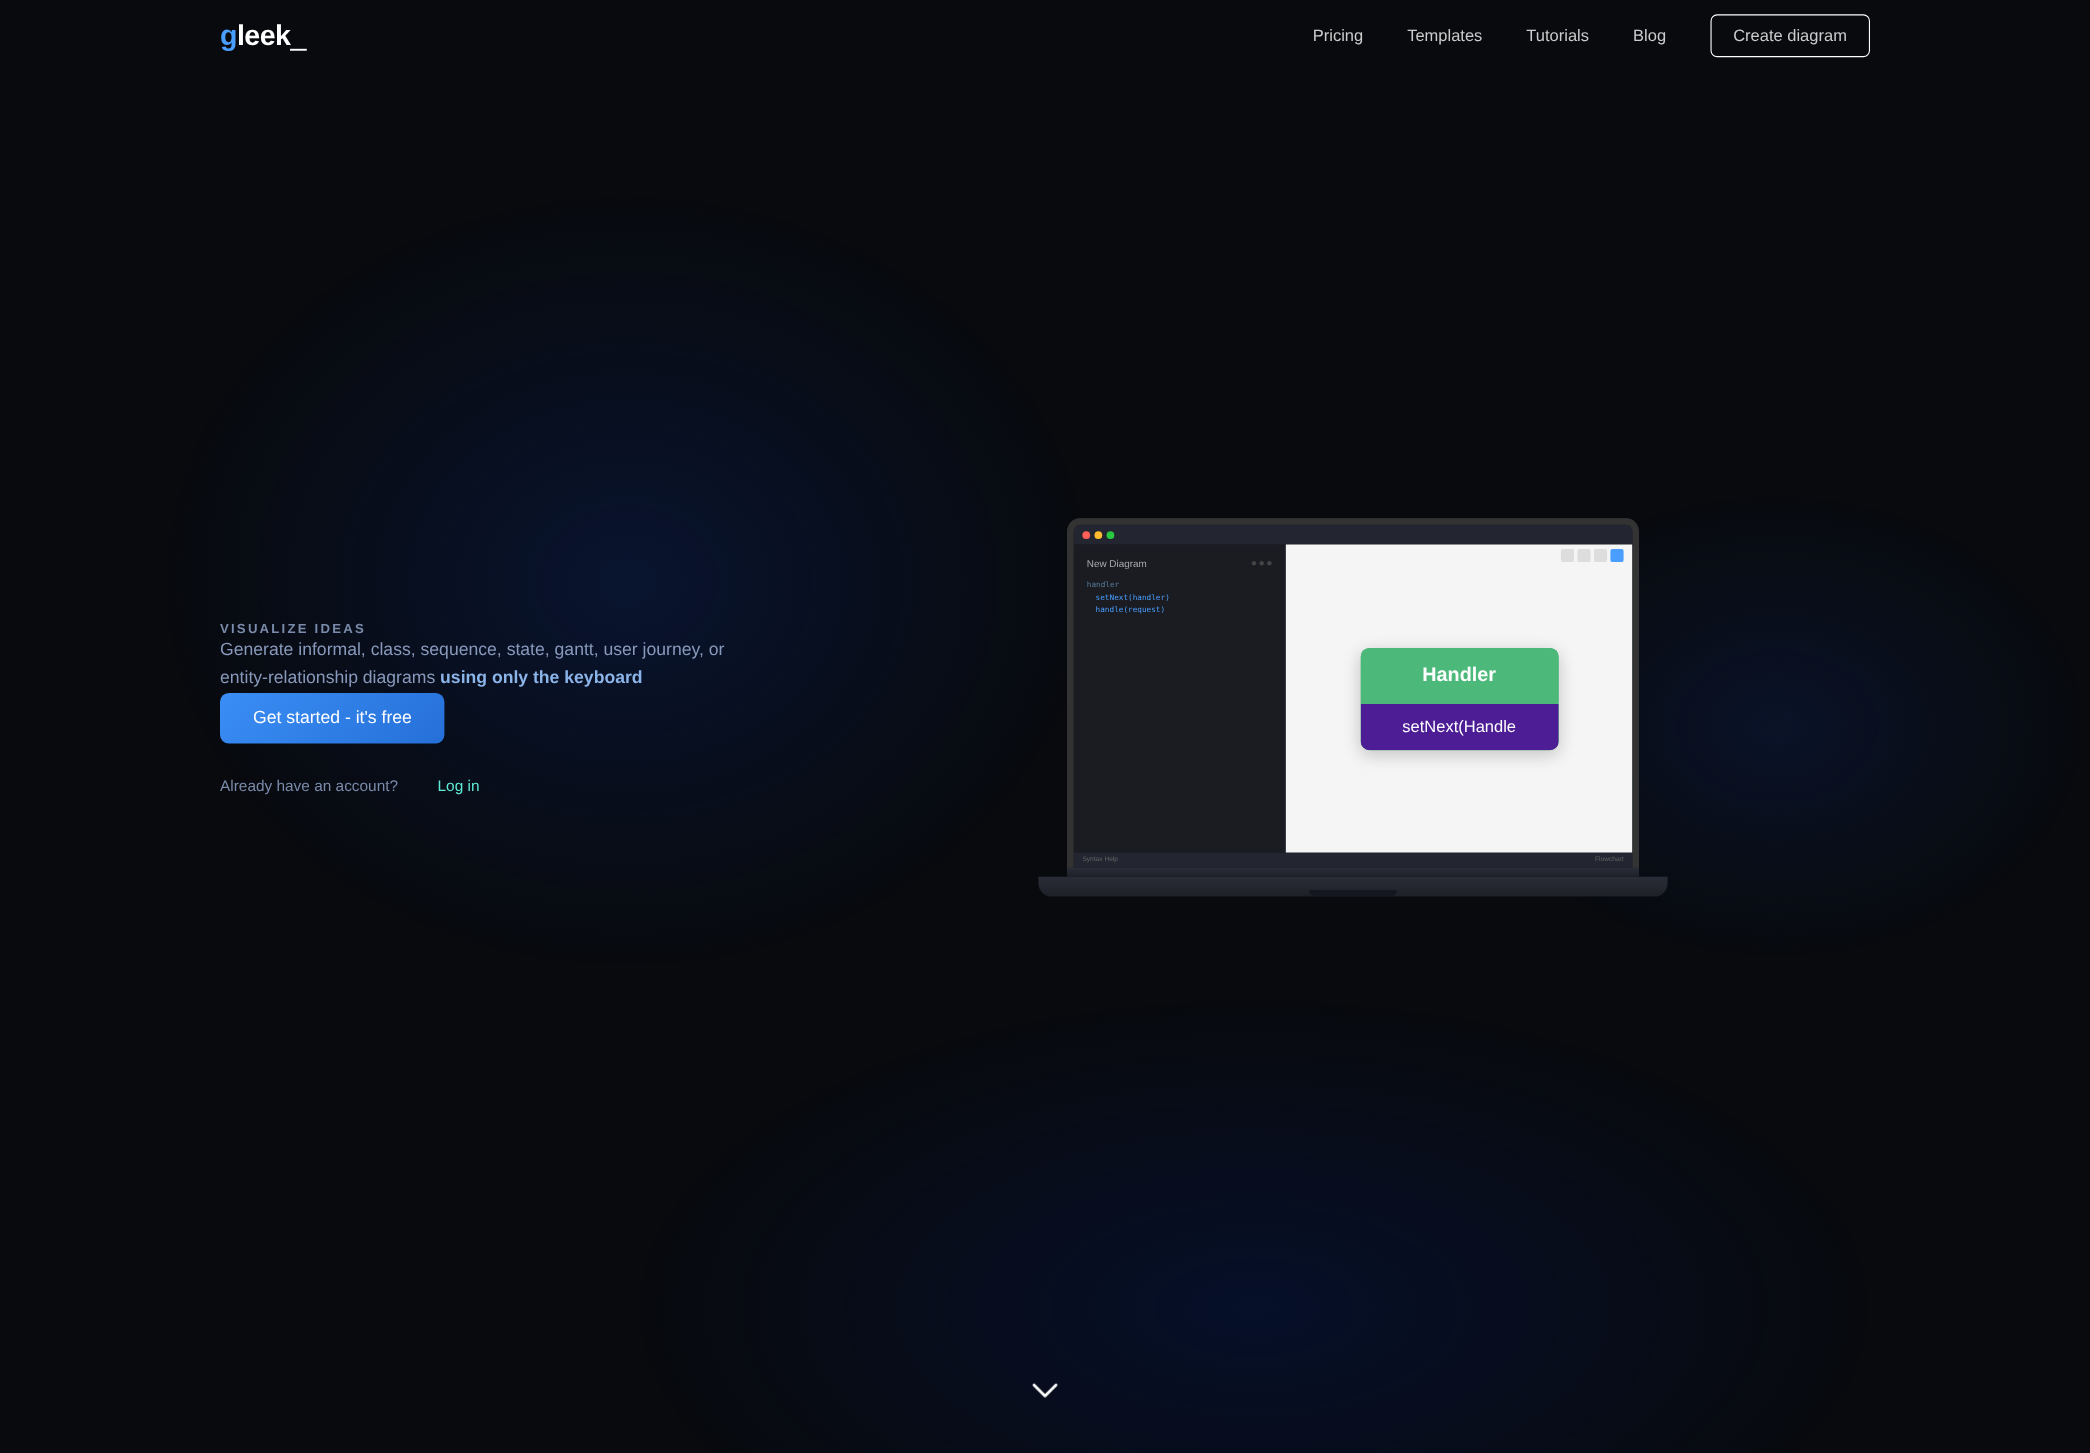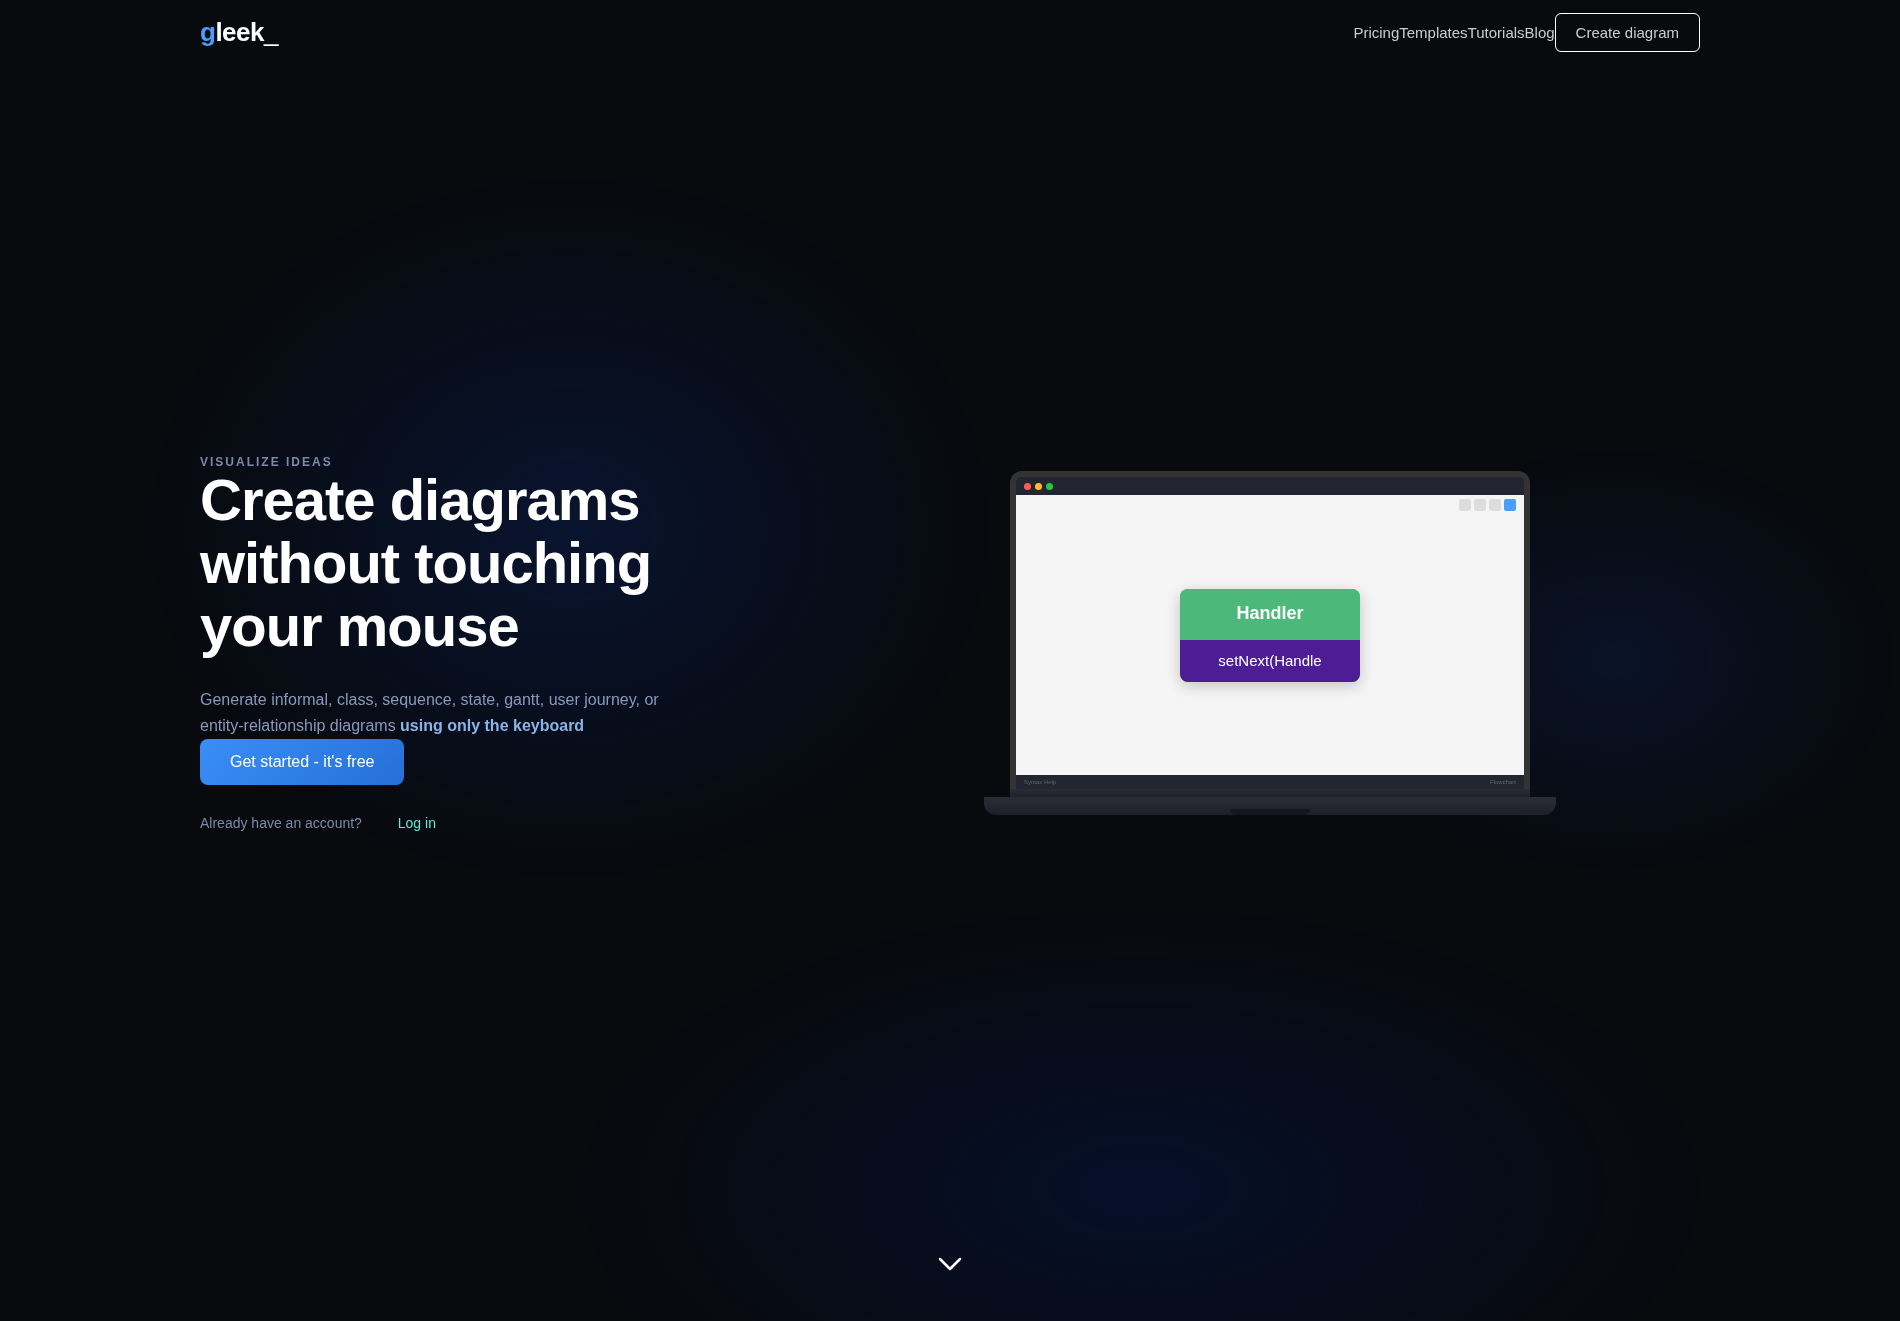--- a/index.html
+++ b/index.html
@@ -55,20 +55,21 @@
     }
 
     .logo-cursor {
       color: #ffffff;
       font-weight: 300;
     }
 
     .nav-links {
       display: flex;
       align-items: center;
+      gap: 40px;
       list-style: none;
     }
 
     .nav-links li a {
       text-decoration: none;
       color: #cccccc;
       font-size: 15px;
       font-weight: 400;
       transition: color 0.2s;
     }
@@ -406,21 +407,20 @@
     <li>
       <a href="#" class="btn-create-diagram">Create diagram</a>
     </li>
   </ul>
 </nav>
 
 <section class="hero">
 
   <div class="hero-left">
     <p class="hero-eyebrow">VISUALIZE IDEAS</p>
-    <h1 class="hero-title">Create diagrams without touching your mouse</h1>
     <p class="hero-description">
       <span>Generate informal, class, sequence, state, gantt, user journey, or entity-relationship diagrams </span><strong>using only the keyboard</strong>
     </p>
     <a href="#" class="btn-get-started">Get started - it's free</a>
     <span class="already-account">
       <span>Already have an account?</span>
       <a href="#">Log in</a>
     </span>
   </div>
 
@@ -430,20 +430,35 @@
         <div class="laptop-screen-outer">
 
           <div class="laptop-topbar">
             <div class="laptop-dot red"></div>
             <div class="laptop-dot yellow"></div>
             <div class="laptop-dot green"></div>
           </div>
 
           <div class="laptop-screen-content">
 
+            <div class="screen-editor">
+              <div class="editor-header">
+                <span class="editor-title">New Diagram</span>
+                <div class="editor-dots">
+                  <div class="editor-dot"></div>
+                  <div class="editor-dot"></div>
+                  <div class="editor-dot"></div>
+                </div>
+              </div>
+              <div class="editor-code">
+                <span class="code-line">handler</span>
+                <span class="code-line indent">  setNext(handler)</span>
+                <span class="code-line indent">  handle(request)</span>
+              </div>
+            </div>
 
             <div class="screen-preview">
               <div class="preview-toolbar">
                 <div class="toolbar-btn"></div>
                 <div class="toolbar-btn"></div>
                 <div class="toolbar-btn"></div>
                 <div class="toolbar-btn blue"></div>
               </div>
 
               <div class="diagram-node">

